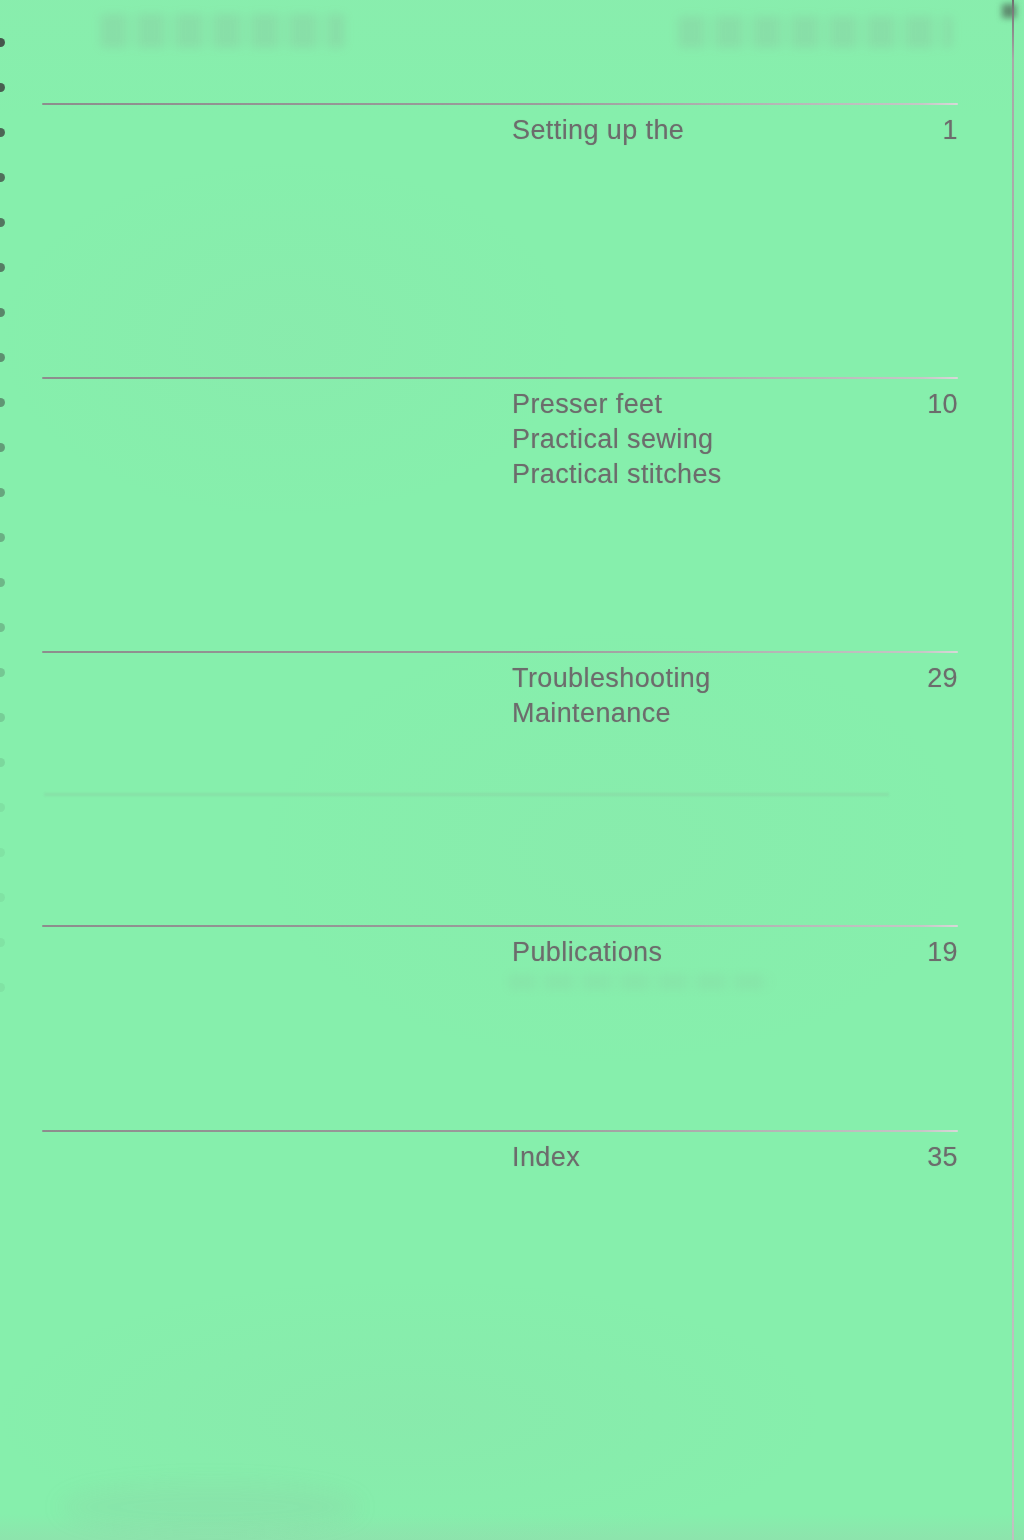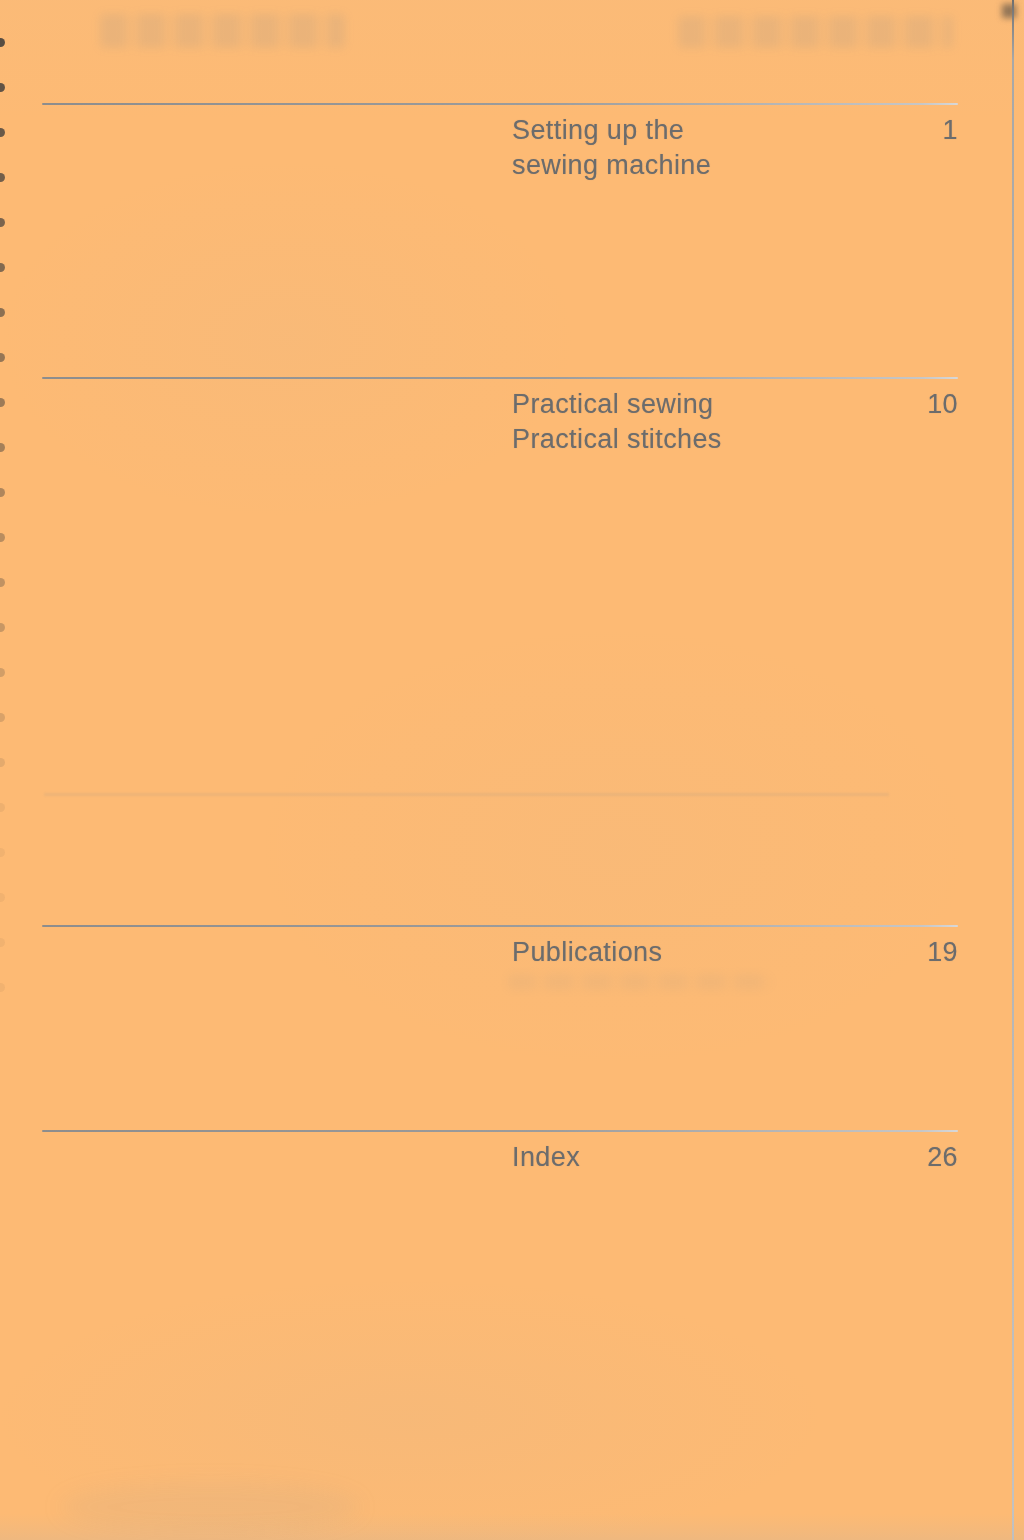--- a/index.html
+++ b/index.html
@@ -4,21 +4,21 @@
 <style>
   html, body {
     margin: 0;
     padding: 0;
     background: #ffffff;
   }
   #scan-page {
     position: relative;
     width: 1024px;
     height: 1540px;
-    background: #fdba74;
+    background: #86efac;
     overflow: hidden;
     font-family: "Liberation Sans", "DejaVu Sans", sans-serif;
   }
 
   
   #scan-page::before {
     content: "";
     position: absolute;
     inset: 0;
     background:
@@ -136,55 +136,65 @@
   <div id="bleed-top-left" class="bleed"></div>
   <div id="bleed-top-right" class="bleed"></div>
   <div id="bleed-pub-ghost" class="bleed"></div>
   <div id="bleed-mid-line"></div>
 
   <div class="toc-section" style="top:103px">
     <div class="rule"></div>
     <div class="entry-row">
       <div class="entry-title">
         <span>Setting up the</span>
-        <span>sewing machine</span>
       </div>
       <div class="entry-page">1</div>
     </div>
   </div>
 
   <div class="toc-section" style="top:377px">
     <div class="rule"></div>
     <div class="entry-row">
       <div class="entry-title">
+        <span>Presser feet</span>
         <span>Practical sewing</span>
         <span>Practical stitches</span>
       </div>
       <div class="entry-page">10</div>
     </div>
   </div>
 
+  <div class="toc-section" style="top:651px">
+    <div class="rule"></div>
+    <div class="entry-row">
+      <div class="entry-title">
+        <span>Troubleshooting</span>
+        <span>Maintenance</span>
+      </div>
+      <div class="entry-page">29</div>
+    </div>
+  </div>
 
   <div class="toc-section" style="top:925px">
     <div class="rule"></div>
     <div class="entry-row">
       <div class="entry-title">
         <span>Publications</span>
       </div>
       <div class="entry-page">19</div>
     </div>
   </div>
 
   <div class="toc-section" style="top:1130px">
     <div class="rule"></div>
     <div class="entry-row">
       <div class="entry-title">
         <span>Index</span>
       </div>
-      <div class="entry-page">26</div>
+      <div class="entry-page">35</div>
     </div>
   </div>
 
   <div id="page-edge-shadow-top"></div>
   <div id="page-edge-line"></div>
   <div id="bottom-left-smudge"></div>
   <div id="bottom-shade"></div>
   <div id="binding-marks">
       <div class="binding-mark" style="top: 38px; opacity: 0.85;"></div>
       <div class="binding-mark" style="top: 83px; opacity: 0.8;"></div>

